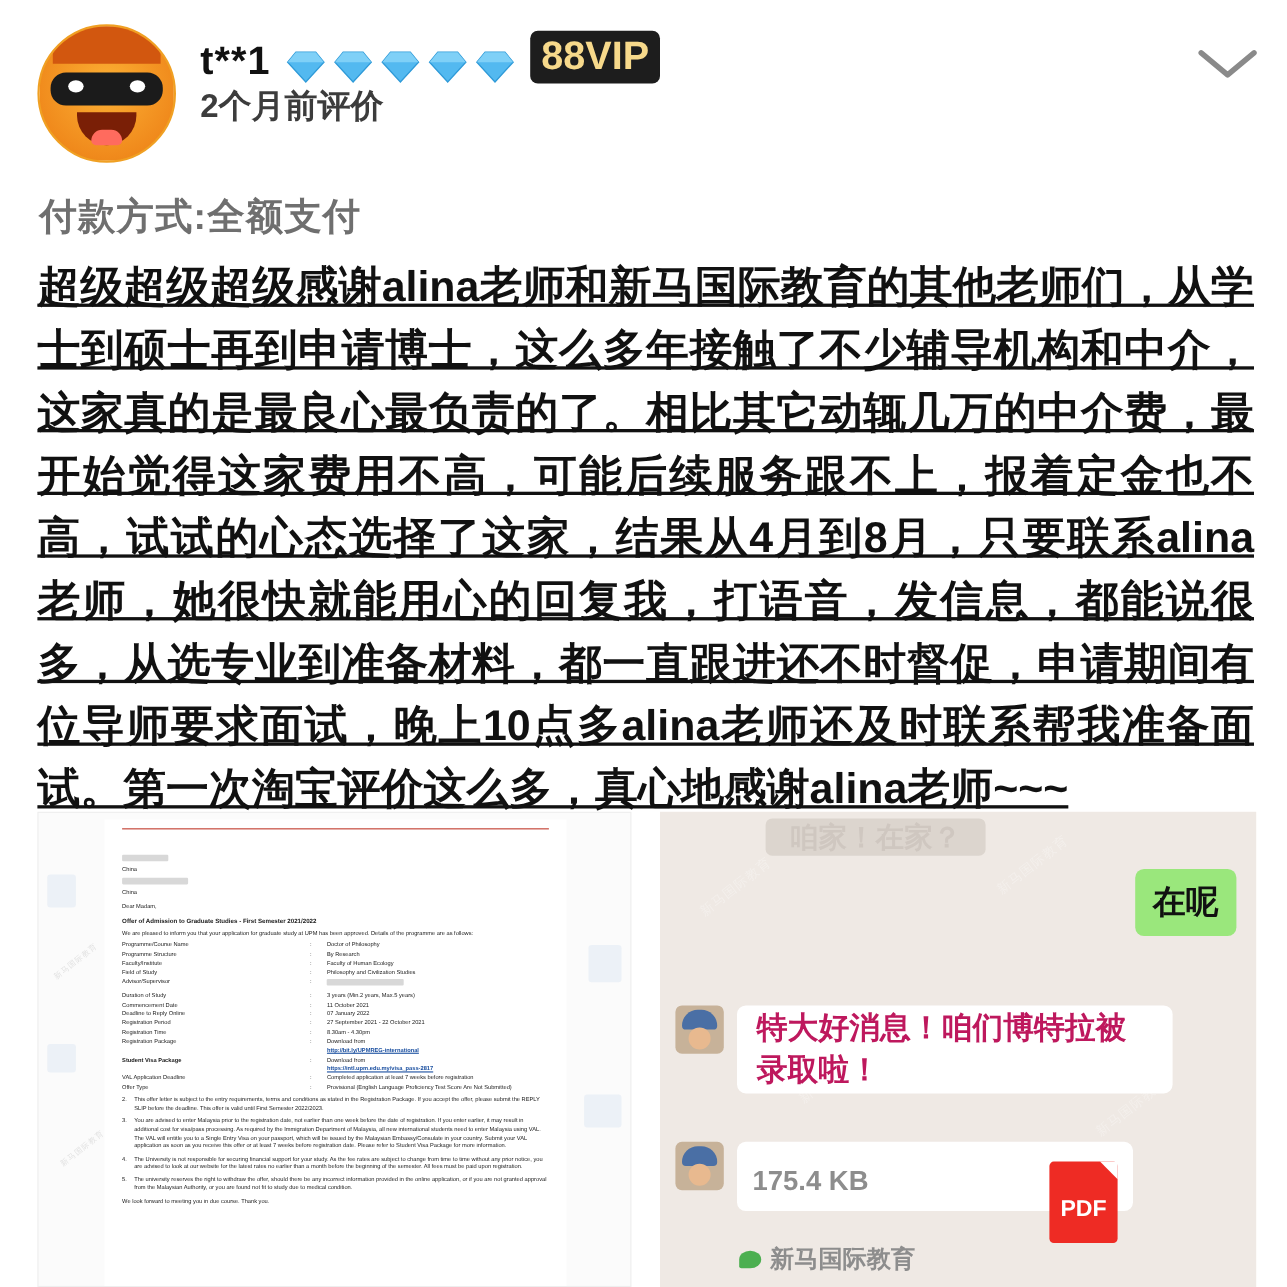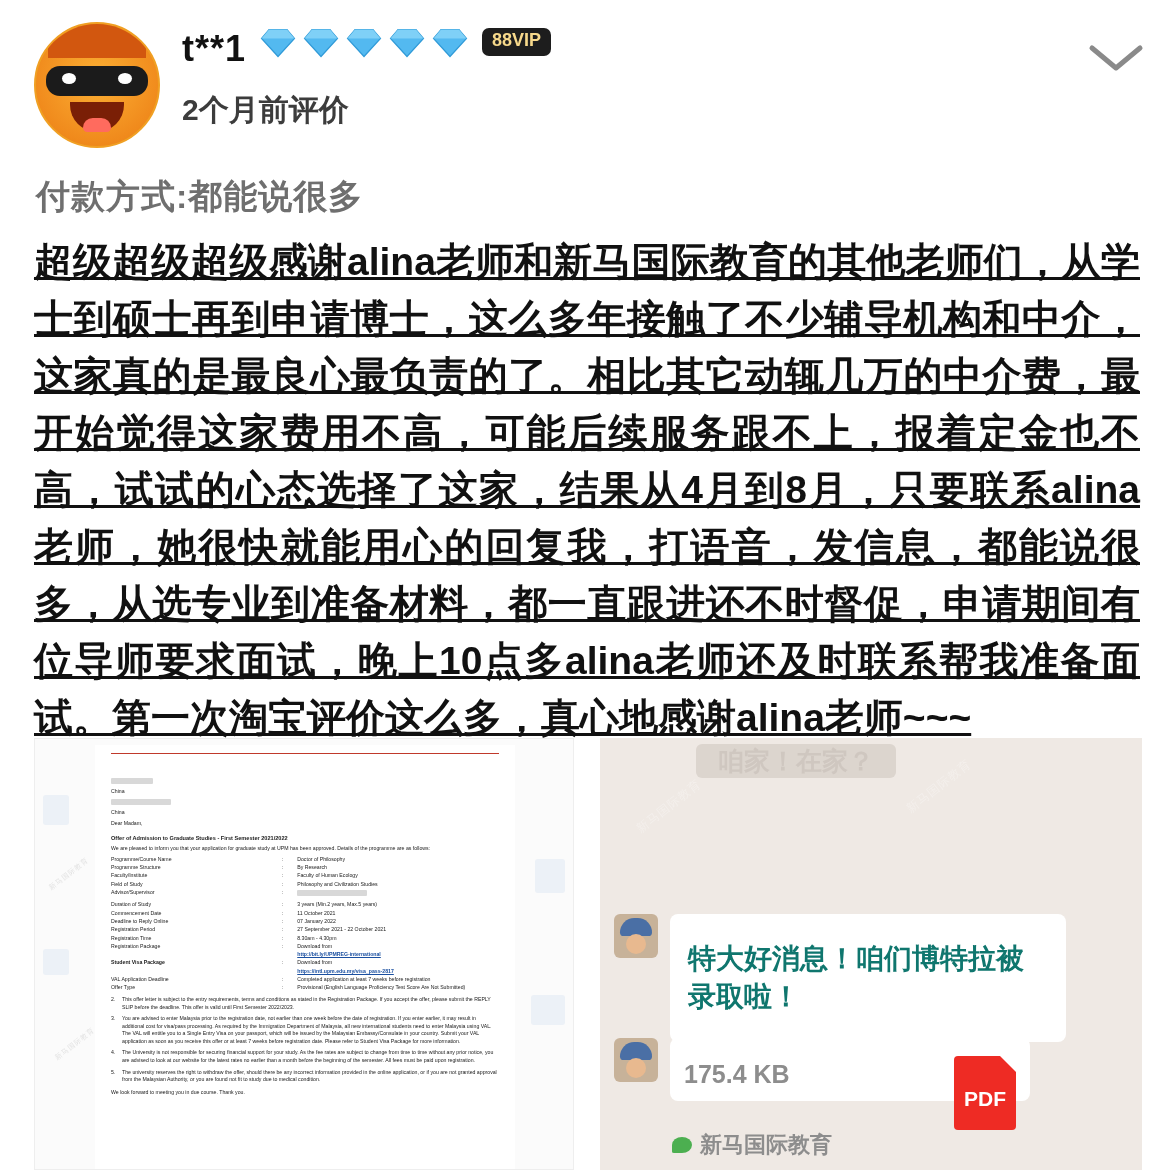--- a/index.html
+++ b/index.html
@@ -80,21 +80,21 @@
     border-radius: 14px 14px 6px 6px;
   }
 
   .header-text {
     margin-left: 22px;
     flex: 1 1 auto;
     padding-top: 6px;
   }
   .name-row {
     display: flex;
-    align-items: flex-start;
+    align-items: flex-end;
     gap: 14px;
   }
   .username {
     font-size: 36px;
     font-weight: bold;
     letter-spacing: 1px;
     color: #111;
   }
   .diamonds {
     display: flex;
@@ -102,29 +102,28 @@
     align-items: center;
   }
   .diamond {
     width: 36px;
     height: 30px;
     display: block;
   }
   .vip-badge {
     background: #1d1d1d;
     color: #f7d98b;
-    font-size: 18px;
+    font-size: 36px;
     font-weight: bold;
     padding: 3px 10px 5px 10px;
     border-radius: 7px;
     letter-spacing: 0px;
     line-height: 1.1;
   }
   .review-time {
-    margin-top: 20px;
     font-size: 30px;
     color: #3c3c3c;
     font-weight: bold;
   }
   .chevron {
     flex: 0 0 auto;
     width: 70px;
     padding-top: 18px;
     display: flex;
     justify-content: flex-end;
@@ -296,24 +295,24 @@
   }
   .msg-avatar:after {
     content:"";
     position:absolute; left:12px; top:20px;
     width:20px; height:20px; border-radius:50%;
     background:#e8b98f;
   }
   .bubble-white {
     background: #fff;
     border-radius: 8px;
-    padding: 26px 18px;
+    padding: 2px 18px;
     font-size: 28px;
     line-height: 1.35;
-    color: #0f766e;
+    color: #be185d;
     max-width: 360px;
     font-weight: bold;
   }
   .file-card {
     background: #fff;
     border-radius: 8px;
     padding: 12px 14px;
     width: 360px;
     box-sizing: border-box;
     position: relative;
@@ -436,21 +435,21 @@
       <div class="review-time">2个月前评价</div>
     </div>
 
     <div class="chevron">
       <svg width="60" height="36" viewBox="0 0 60 36">
         <polyline points="6,8 30,28 54,8" fill="none" stroke="#8a8a8a" stroke-width="5" stroke-linecap="round" stroke-linejoin="round"></polyline>
       </svg>
     </div>
   </div>
 
-  <div class="pay-line">付款方式:都能说很多</div>
+  <div class="pay-line">付款方式:全额支付</div>
 
   <div class="review-body">超级超级超级感谢alina老师和新马国际教育的其他老师们，从学士到硕士再到申请博士，这么多年接触了不少辅导机构和中介，这家真的是最良心最负责的了。相比其它动辄几万的中介费，最开始觉得这家费用不高，可能后续服务跟不上，报着定金也不高，试试的心态选择了这家，结果从4月到8月，只要联系alina老师，她很快就能用心的回复我，打语音，发信息，都能说很多，从选专业到准备材料，都一直跟进还不时督促，申请期间有位导师要求面试，晚上10点多alina老师还及时联系帮我准备面试。第一次淘宝评价这么多，真心地感谢alina老师~~~</div>
 
   <div class="images">
 
     <div class="img-card img-left">
       <div class="blob" style="left:8px;  top:56px;  width:26px; height:30px;"></div>
       <div class="blob" style="left:8px;  top:210px; width:26px; height:26px;"></div>
       <div class="blob" style="left:500px;top:120px; width:30px; height:34px;"></div>
       <div class="blob" style="left:496px;top:256px; width:34px; height:30px;"></div>
@@ -587,20 +586,21 @@
     <div class="img-card img-right">
       <div class="chat">
 
         <div class="bigwm" style="left:30px; top:60px;">新马国际教育</div>
         <div class="bigwm" style="left:300px; top:40px;">新马国际教育</div>
         <div class="bigwm" style="left:120px; top:230px;">新马国际教育</div>
         <div class="bigwm" style="left:390px; top:260px;">新马国际教育</div>
 
         <div class="chat-top-bubble">咱家！在家？</div>
 
+        <div class="bubble-green">在呢</div>
 
 
         <div class="msg-row" style="top:176px;">
           <div class="msg-avatar"></div>
           <div class="bubble-white">特大好消息！咱们博特拉被录取啦！</div>
         </div>
 
         <div class="msg-row" style="top:300px;">
           <div class="msg-avatar"></div>
           <div class="file-card">

